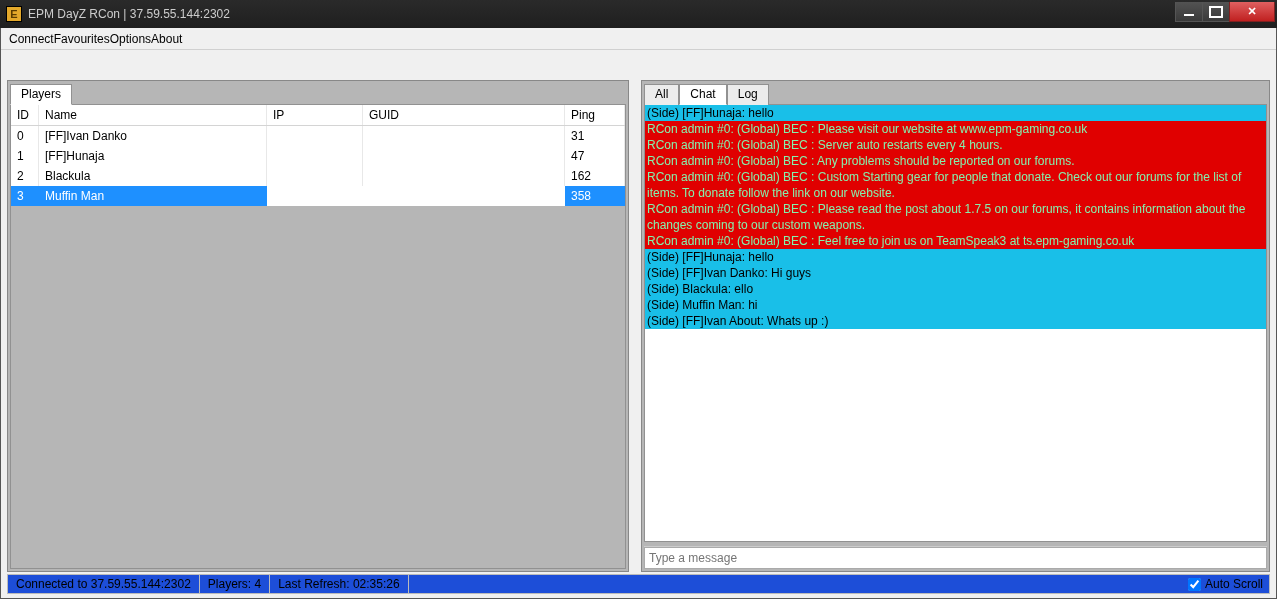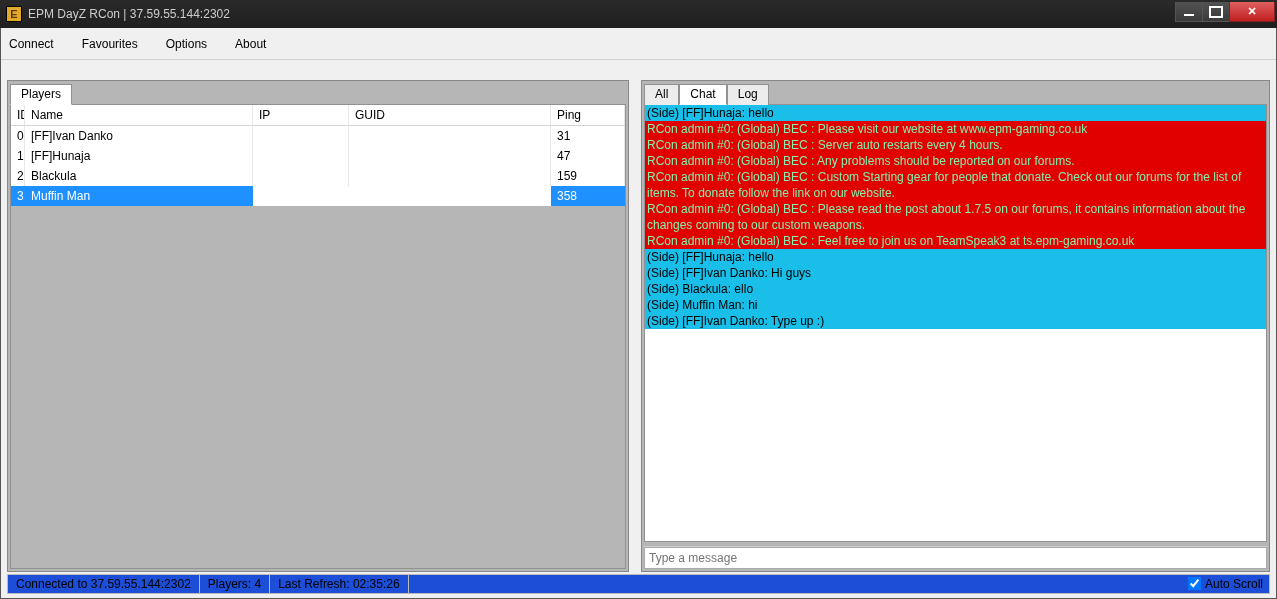--- a/index.html
+++ b/index.html
@@ -43,25 +43,25 @@
     display:flex;align-items:center;justify-content:center;
     color:#fff;
   }
   .winbtn.min::before{content:"";display:block;width:10px;height:2px;background:#fff;margin-top:6px;}
   .winbtn.max::before{content:"";display:block;width:10px;height:8px;border:2px solid #fff;}
   .winbtn.close{background:linear-gradient(to bottom,#e06060,#c02020);width:46px;border-color:#802020;}
   .winbtn.close::before{content:"\2715";font-weight:bold;font-size:11px;}
   
   .menubar {
     background:#f0f0f0;
-    height:32px;
+    height:22px;
     display:flex;
     align-items:center;
     padding:0 8px;
-    gap:28px;
+    gap:0;
     border-bottom:1px solid #d0d0d0;
     text-align:right;
   }
   .menubar span{cursor:default;}
   
   .client {
     position:absolute;
     left:6px; right:6px; top:52px; bottom:26px;
     display:flex;
     gap:12px;
@@ -115,21 +115,21 @@
     align-items:center;
     font-size:12px;
   }
   .gridhead > div, .gridrow > div {
     padding:2px 6px;
     overflow:hidden;white-space:nowrap;
     border-right:1px solid #e8e8e8;
     height:100%;
     display:flex;align-items:center;
   }
-  .col-id{width:14px;}
+  .col-id{width:28px;}
   .col-name{width:228px;}
   .col-ip{width:96px;}
   .col-guid{width:202px;}
   .col-ping{flex:1;}
   .gridbody{background:#fff;}
   .gridrow{display:flex;height:20px;font-size:12px;}
   .gridrow.selected{background:#1e90ff;color:#fff;}
   .gridrow.selected > div{border-right-color:transparent;}
   .gridrow > .col-ip, .gridrow > .col-guid { background:#fff; }
   .gridrow.selected > .col-ip, .gridrow.selected > .col-guid { background:#fff; color:#000;}
@@ -150,21 +150,21 @@
     width:100%;border:1px solid #aaa;padding:3px 4px;font-family:inherit;font-size:12px;color:#888;
   }
   
   .statusbar{
     position:absolute;left:6px;right:6px;bottom:4px;height:20px;
     background:#1d4ed8;border:1px solid #bbb;
     display:flex;align-items:center;font-size:12px;
   }
   .statusbar .cell{padding:0 8px;border-right:1px solid #bbb;height:100%;display:flex;align-items:center;}
   .statusbar .flex{flex:1;}
-  .statusbar label{display:flex;align-items:flex-start;gap:4px;padding:0 6px;}
+  .statusbar label{display:flex;align-items:center;gap:4px;padding:0 6px;}
   .statusbar input[type=checkbox]{margin:0;}
   
   .outerframe{
     position:absolute;left:0;right:0;top:28px;bottom:0;
     background:#f0f0f0;
     border-left:1px solid #555;border-right:1px solid #555;border-bottom:1px solid #555;
   }
 </style>
 </head>
 <body>
@@ -217,21 +217,21 @@
                 <div class="col-name">[FF]Hunaja</div>
                 <div class="col-ip"></div>
                 <div class="col-guid"></div>
                 <div class="col-ping">47</div>
               </div>
               <div class="gridrow">
                 <div class="col-id">2</div>
                 <div class="col-name">Blackula</div>
                 <div class="col-ip"></div>
                 <div class="col-guid"></div>
-                <div class="col-ping">159</div>
+                <div class="col-ping">162</div>
               </div>
               <div class="gridrow selected">
                 <div class="col-id">3</div>
                 <div class="col-name">Muffin Man</div>
                 <div class="col-ip"></div>
                 <div class="col-guid"></div>
                 <div class="col-ping">358</div>
               </div>
             </div>
           <div class="gridfill"></div>
@@ -251,21 +251,21 @@
             <div class="chatline admin">RCon admin #0: (Global) BEC : Please visit our website at www.epm-gaming.co.uk</div>
             <div class="chatline admin">RCon admin #0: (Global) BEC : Server auto restarts every 4 hours.</div>
             <div class="chatline admin">RCon admin #0: (Global) BEC : Any problems should be reported on our forums.</div>
             <div class="chatline admin">RCon admin #0: (Global) BEC : Custom Starting gear for people that donate. Check out our forums for the list of items. To donate follow the link on our website.</div>
             <div class="chatline admin">RCon admin #0: (Global) BEC : Please read the post about 1.7.5 on our forums, it contains information about the changes coming to our custom weapons.</div>
             <div class="chatline admin">RCon admin #0: (Global) BEC : Feel free to join us on TeamSpeak3 at ts.epm-gaming.co.uk</div>
             <div class="chatline side">(Side) [FF]Hunaja: hello</div>
             <div class="chatline side">(Side) [FF]Ivan Danko: Hi guys</div>
             <div class="chatline side">(Side) Blackula: ello</div>
             <div class="chatline side">(Side) Muffin Man: hi</div>
-            <div class="chatline side">(Side) [FF]Ivan Danko: Type up :)</div>
+            <div class="chatline side">(Side) [FF]Ivan About: Whats up :)</div>
           </div>
       </div>
       <div class="chatinput">
         <input type="text" placeholder="Type a message" style="">
       </div>
     </div>
 
   </div>
 
   <div class="statusbar">

